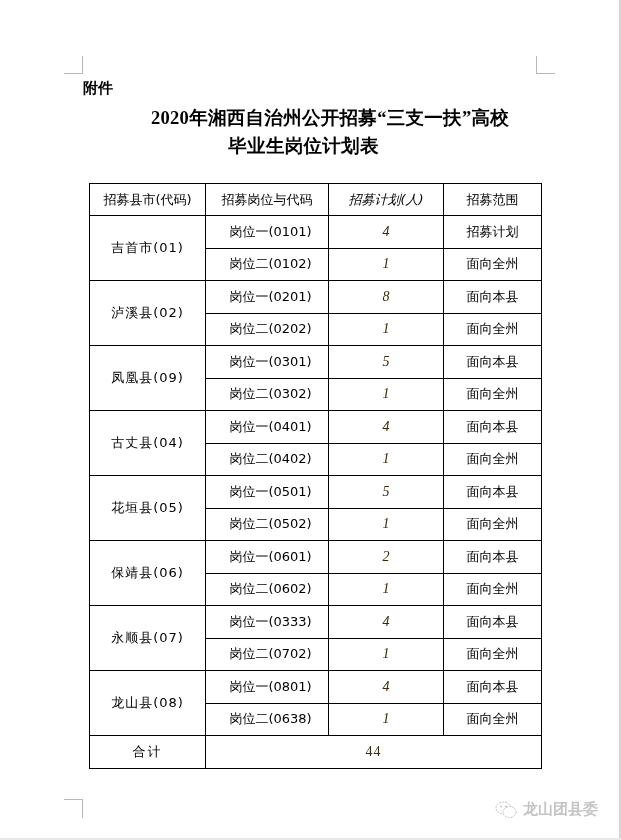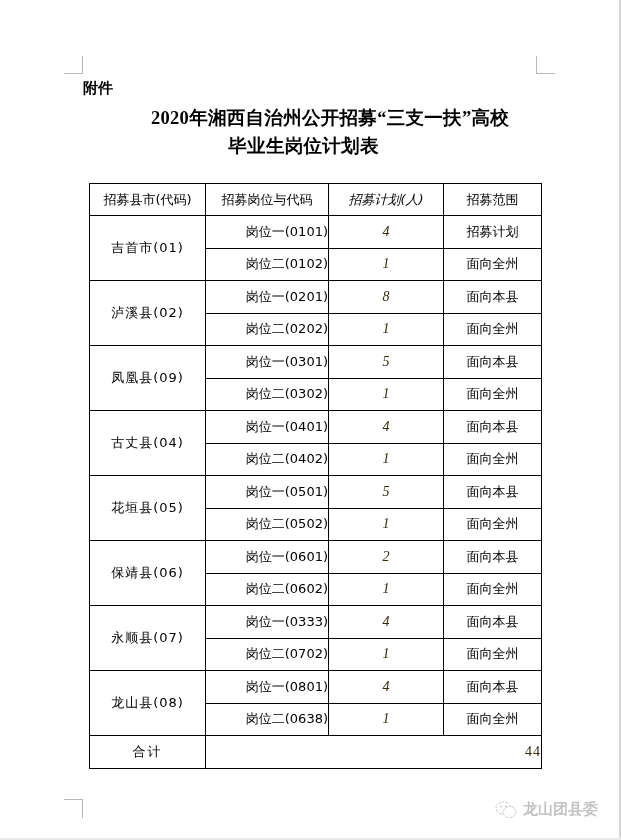--- a/index.html
+++ b/index.html
@@ -25,21 +25,21 @@
   .title.l2 { top: 133px; left: 81px; width: 445px; }
   table.plan {
     position: absolute; left: 89px; top: 163px; border-collapse: collapse;
     font-size: 13px; font-family: "DejaVu Sans", "Liberation Sans", sans-serif; margin-top: 20px;
   }
   table.plan td, table.plan th {
     border: 1.3px solid #000; height: 31.5px; padding: 0; font-weight: normal;
   }
   table.plan th { height: 31px; }
   .c1 { width: 115px; text-align: center; }
-  .c2 { width: 115px; text-align: right; padding-left: 7px !important; }
+  .c2 { width: 115px; text-align: center; padding-left: 7px !important; }
   .c3 { width: 114px; text-align: center; font-style: italic; }
   .c4 { width: 97px; text-align: center; }
   th.c2 { text-align: center; padding-left: 0 !important; }
   .num { font-family: "Liberation Serif", "DejaVu Serif", serif; font-size: 14px; color: #3a2a10; }
   .county { letter-spacing: 1px; }
   .total-label { letter-spacing: 2px; }
   .watermark {
     position: absolute; left: 495px; top: 800px; display: flex; align-items: center; gap: 6px;
     color: #c4c4c4; font-family: "DejaVu Sans", "Liberation Sans", sans-serif; font-size: 15px; font-weight: bold;
   }
@@ -159,21 +159,21 @@
       <td class="c4">面向本县</td>
     </tr>
     <tr>
       <td class="c2">岗位二(0638)</td>
       <td class="c3 num">1</td>
       <td class="c4">面向全州</td>
     </tr>
 
     <tr>
       <td class="c1 total-label">合计</td>
-      <td colspan="3" class="num" style="text-align:right; letter-spacing:1px;">44</td>
+      <td colspan="3" class="num" style="text-align:center; letter-spacing:1px;">44</td>
     </tr>
   </tbody>
 </table>
 
 <div class="watermark">
   <svg class="wm-icon" viewBox="0 0 22 18">
     <ellipse cx="8.5" cy="7" rx="7.5" ry="6" fill="none" stroke="#c4c4c4" stroke-width="1" stroke-dasharray="2 1"></ellipse>
     <ellipse cx="14.5" cy="11" rx="6.5" ry="5.5" fill="#fff" stroke="#c4c4c4" stroke-width="1" stroke-dasharray="2 1"></ellipse>
     <circle cx="6" cy="5.5" r="0.9" fill="#c4c4c4"></circle>
     <circle cx="11" cy="5.5" r="0.9" fill="#c4c4c4"></circle>

